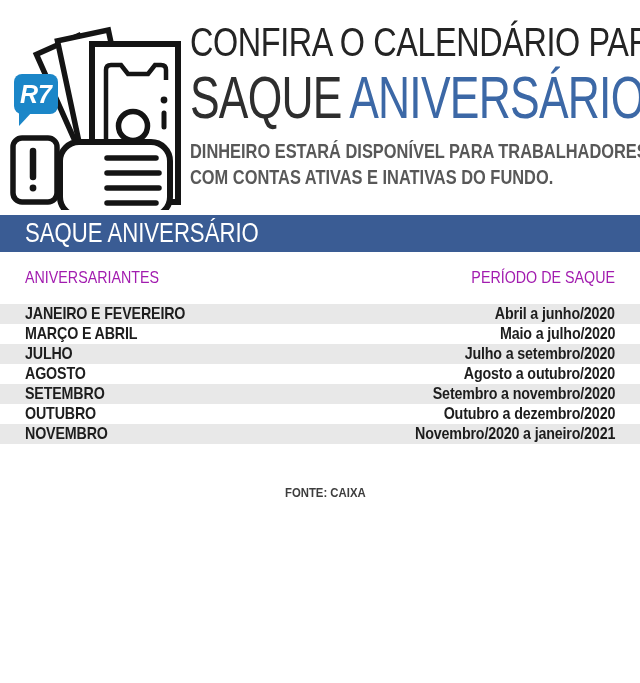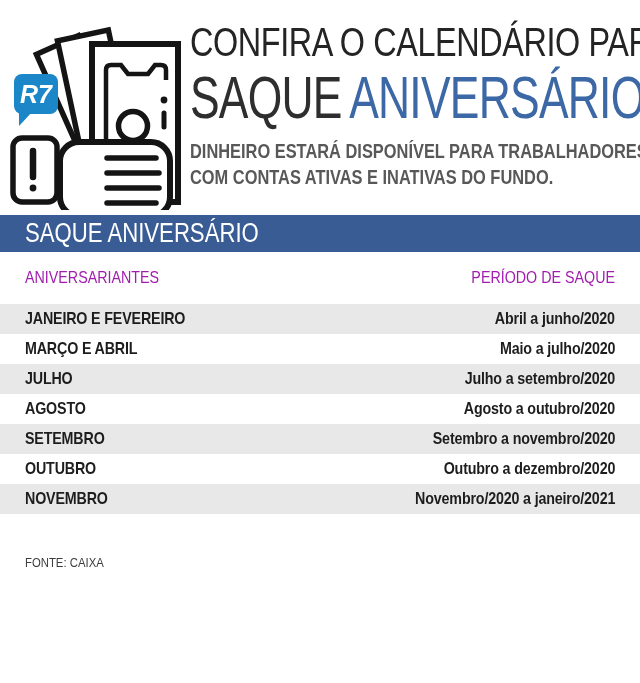--- a/index.html
+++ b/index.html
@@ -21,29 +21,29 @@
               transform:scaleX(0.82); transform-origin:left top; white-space:nowrap; }
 
   
   .section-bar { height:37px; background:#3a5c94; color:#fff; display:flex; align-items:center; padding-left:25px; }
   .section-bar .lbl { font-size:27px; font-weight:400; white-space:nowrap;
                       transform:scaleX(0.82); transform-origin:left center; }
 
   
   .thead { height:52px; display:flex; align-items:center; justify-content:space-between;
            padding:0 25px; color:#a21caf; font-size:17px; font-weight:400; }
-  .rows .row { height:30px; display:flex; align-items:center; justify-content:space-between;
+  .rows .row { height:20px; display:flex; align-items:center; justify-content:space-between;
                padding:0 25px; font-size:17px; color:#1d1d1d; font-weight:700; letter-spacing:-0.2px; }
   .rows .row:nth-child(odd) { background:#e8e8e8; }
 
   .cx-l { display:inline-block; transform:scaleX(0.84); transform-origin:left center; white-space:nowrap; }
   .cx-r { display:inline-block; transform:scaleX(0.84); transform-origin:right center; white-space:nowrap; }
 
   
-  .footer { margin-top:41px; padding-left:25px; font-size:13.5px; font-weight:400; color:#3d3d3d; }
+  .footer { margin-top:41px; padding-left:25px; font-size:13.5px; font-weight:700; color:#3d3d3d;text-align:center; }
 </style>
 </head>
 <body>
 
 <div class="page">
 
   <div class="header">
     <div class="icon-wrap">
       <svg viewBox="0 0 184 196" width="184" height="196">
 

